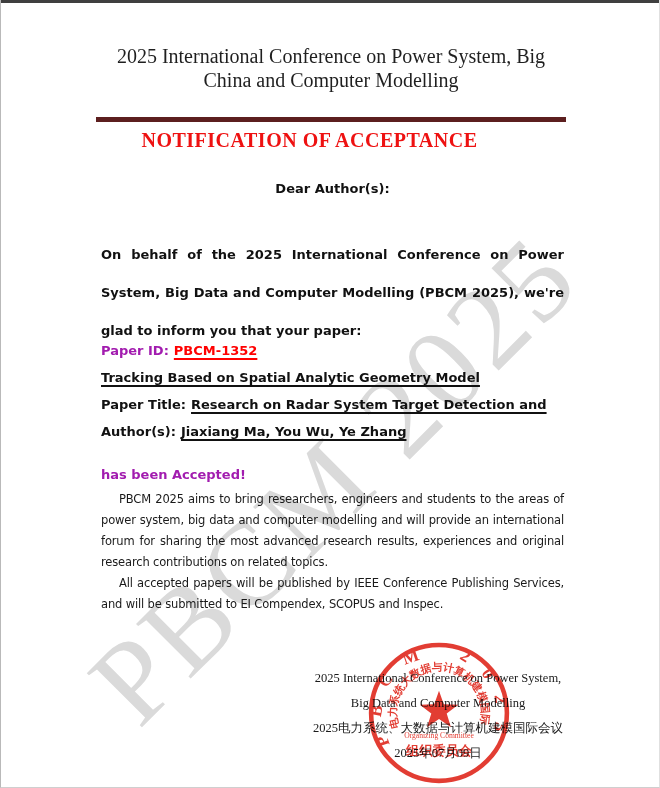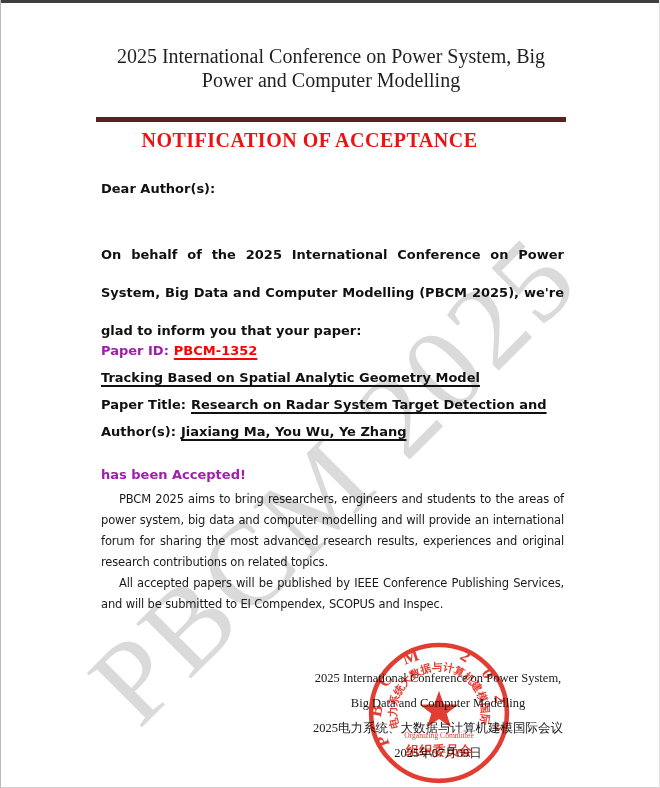--- a/index.html
+++ b/index.html
@@ -51,21 +51,21 @@
     font-weight:bold;
     font-size:20px;
     letter-spacing:0.5px;
     color:#ee1111;
   }
   
   .col{position:absolute;left:100px;width:463px;}
   .salutation{
     top:181px;
     font-family:"DejaVu Sans", sans-serif;
-    font-weight:bold;font-size:13px;color:#111;
+    font-weight:bold;font-size:13px;color:#111;text-align:center;
   }
   .intro{
     top:236px;
     font-family:"DejaVu Sans", sans-serif;
     font-weight:bold;font-size:13px;line-height:38px;color:#111;
     text-align:justify;
   }
   .details{
     top:337px;
     font-family:"DejaVu Sans", sans-serif;
@@ -114,21 +114,21 @@
 
 <div class="page">
   <div class="top-edge"></div>
 
   <div class="watermark">PBCM 2025</div>
 
   <div class="content">
 
     <div class="title">
       <div>2025 International Conference on Power System, Big</div>
-      <div>Power and Computer Modelling</div>
+      <div>China and Computer Modelling</div>
     </div>
 
     <div class="divider"></div>
 
     <div class="heading">NOTIFICATION OF ACCEPTANCE</div>
 
     <div class="col salutation" style="position:absolute;">Dear Author(s):</div>
 
     <div class="col intro" style="position:absolute;">On behalf of the 2025 International Conference on Power System, Big Data and Computer Modelling (PBCM 2025), we're glad to inform you that your paper:</div>
 

